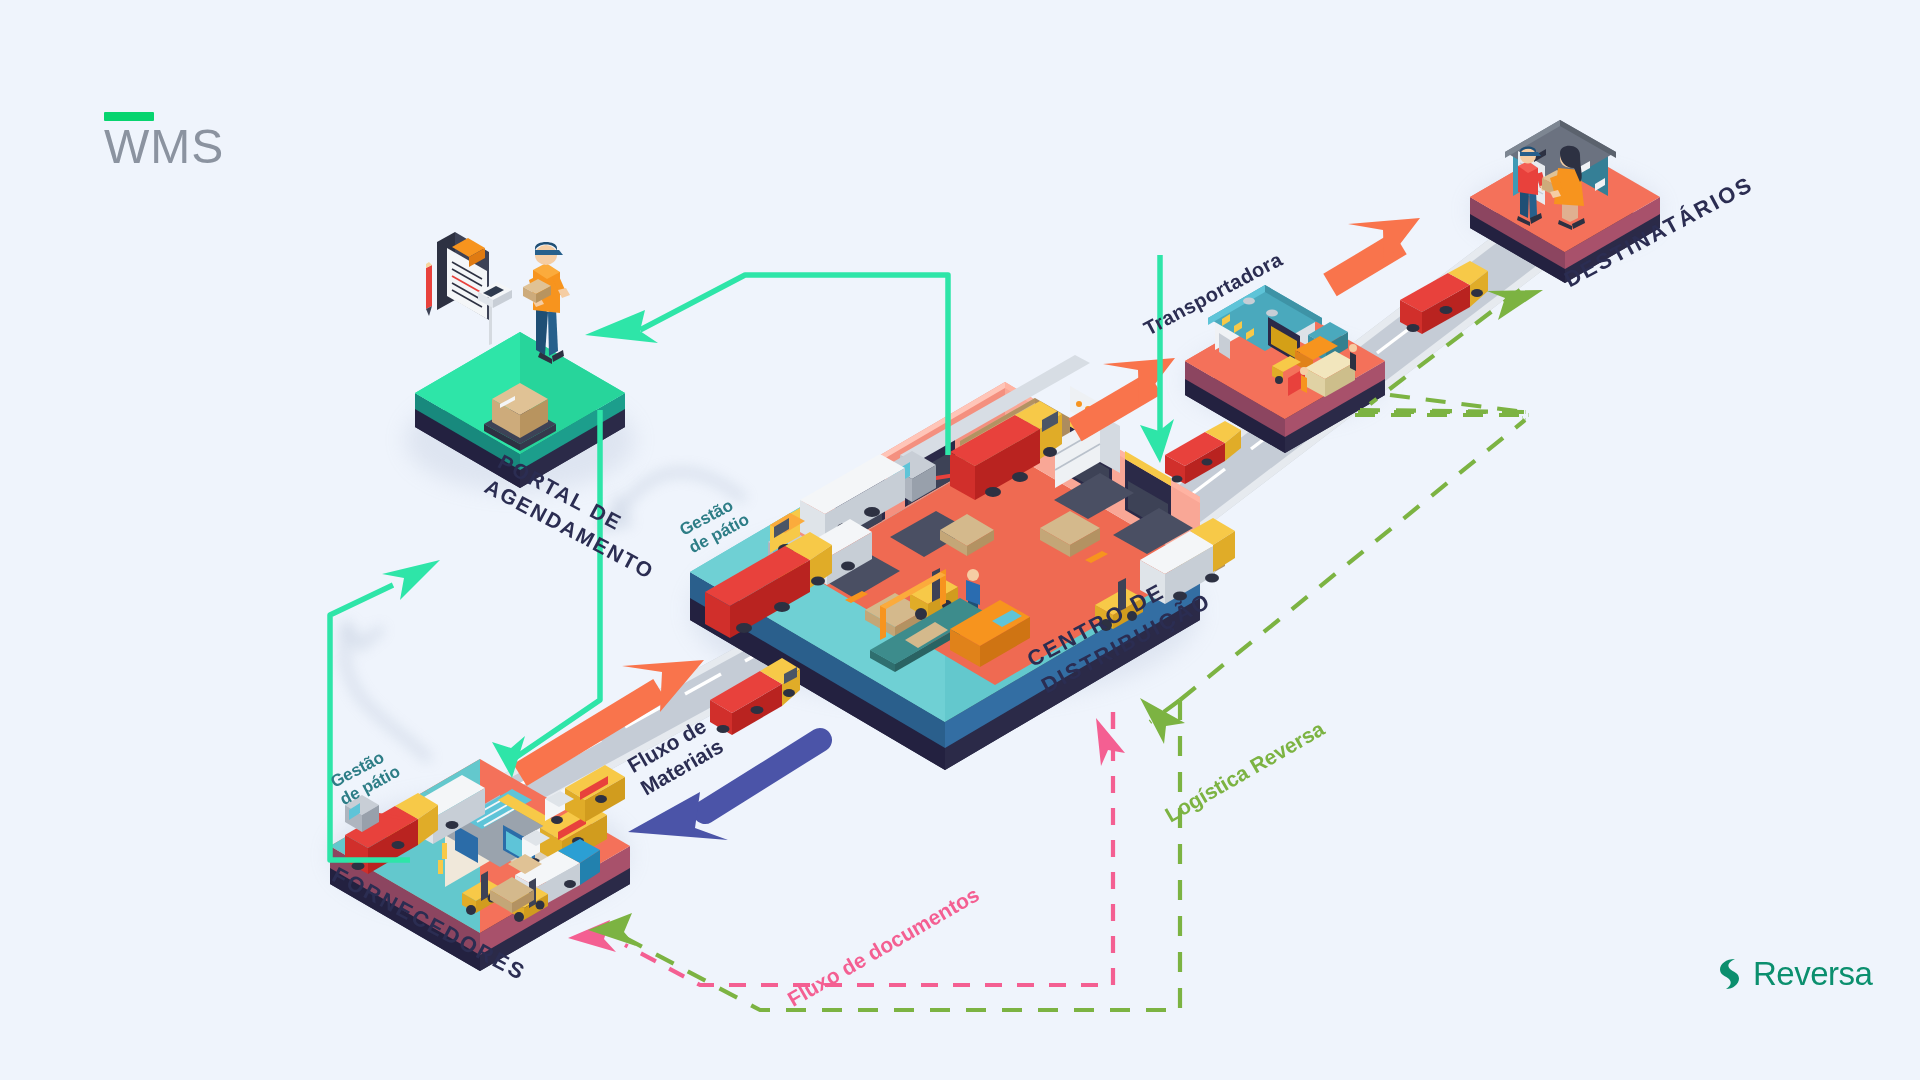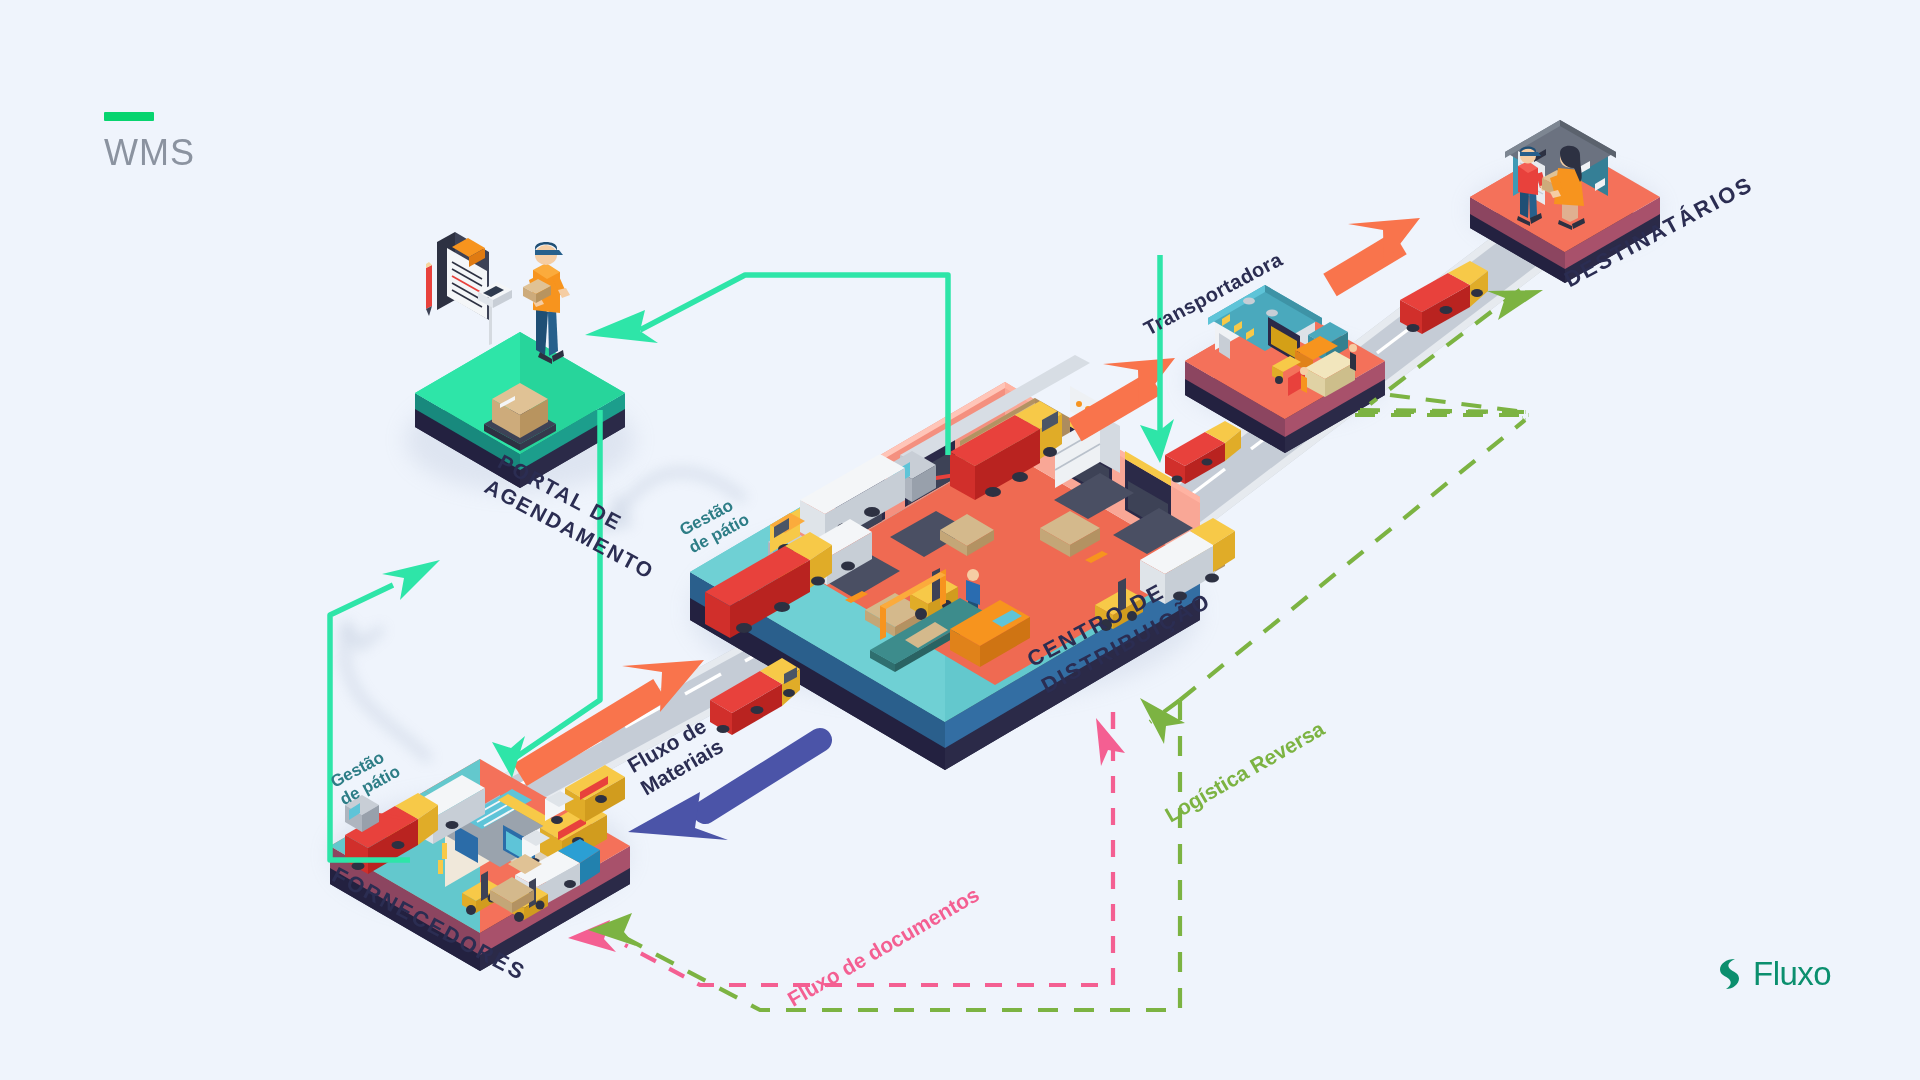--- a/index.html
+++ b/index.html
@@ -10,21 +10,21 @@
     font-family:"Liberation Sans","DejaVu Sans",sans-serif;
     position:relative;
   }
   #stage{position:absolute;inset:0;width:1920px;height:1080px;}
   svg.layer{position:absolute;left:0;top:0;width:1920px;height:1080px;overflow:visible;}
   .lbl{position:absolute;white-space:pre;pointer-events:none;}
 
   
   #wms-brand{position:absolute;left:104px;top:112px;}
   #wms-dash{width:50px;height:9px;background:#07d46f;border-radius:1px;}
-  #wms-text{margin-top:14px;font-size:36px;letter-spacing:1px;color:#8b93a0;font-weight:300;line-height:1;text-align:center;}
+  #wms-text{margin-top:2px;font-size:48px;letter-spacing:1px;color:#8b93a0;font-weight:300;line-height:1;text-align:center;}
 
   #senior-logo{position:absolute;left:1714px;top:955px;display:flex;align-items:center;gap:9px;}
   #senior-word{font-size:33px;color:#0b8f6e;letter-spacing:-0.5px;font-weight:400;}
 
   
   .node-label{
     font-weight:bold;color:#2b2d52;
     transform-origin:left top;
   }
   .sub-label{color:#2d7d86;font-weight:600;line-height:1.18;}
@@ -795,16 +795,16 @@
 
   <div class="lbl flow-label" id="lbl-docs" style="left:775px;top:935px;font-size:21px;color:#f45f92;transform:rotate(-30deg);">Fluxo de documentos</div>
 
   <div class="lbl flow-label" id="lbl-reversa" style="left:1155px;top:760px;font-size:21px;color:#7cb342;transform:rotate(-30deg);">Logística Reversa</div>
 
   <div id="senior-logo">
     <svg width="30" height="36" viewBox="0 0 30 36">
       <path d="M21,3 C12,3 6,8 6,13.5 C6,19 12,20 15,23 C18,26 17,30 12,33
                C19,33 25,28 25,22.5 C25,17 19,16 16,13 C13,10 14,6 21,3 Z" fill="#0b8f6e"></path>
     </svg>
-    <div id="senior-word">Fluxo</div>
+    <div id="senior-word">Reversa</div>
   </div>
 
 </div>
 
 </body></html>

